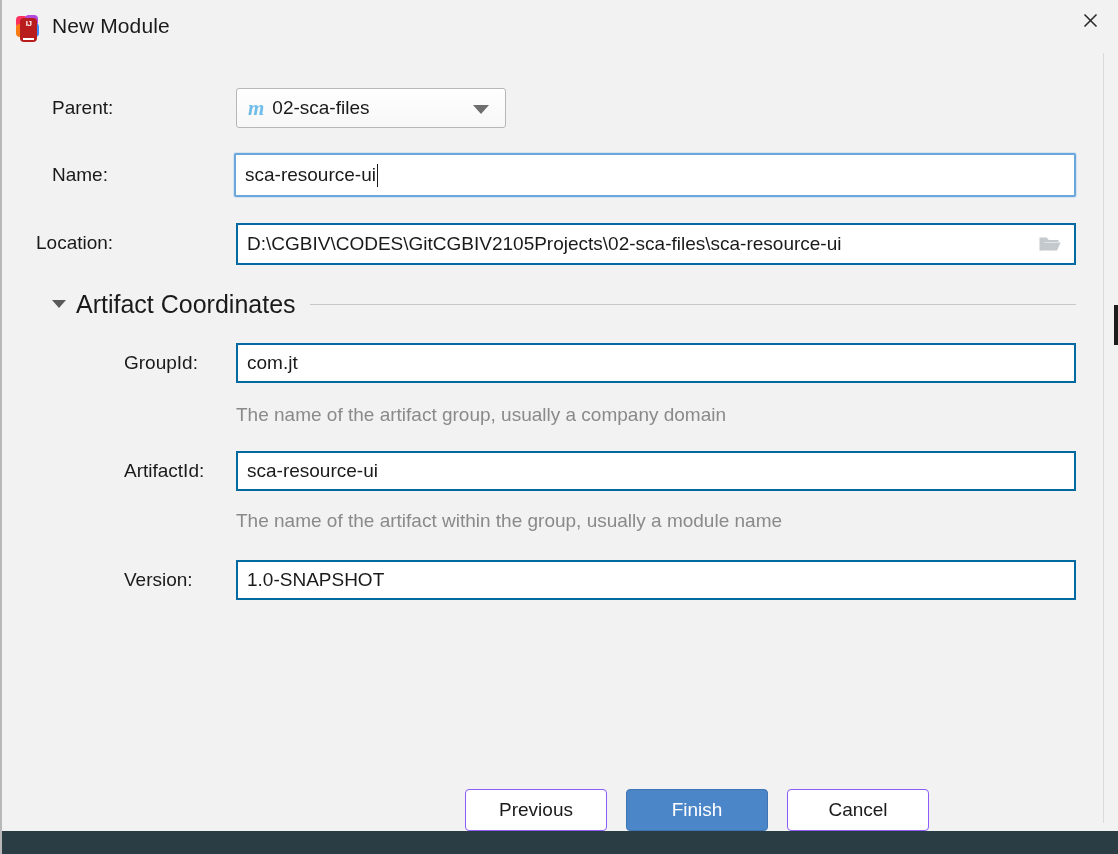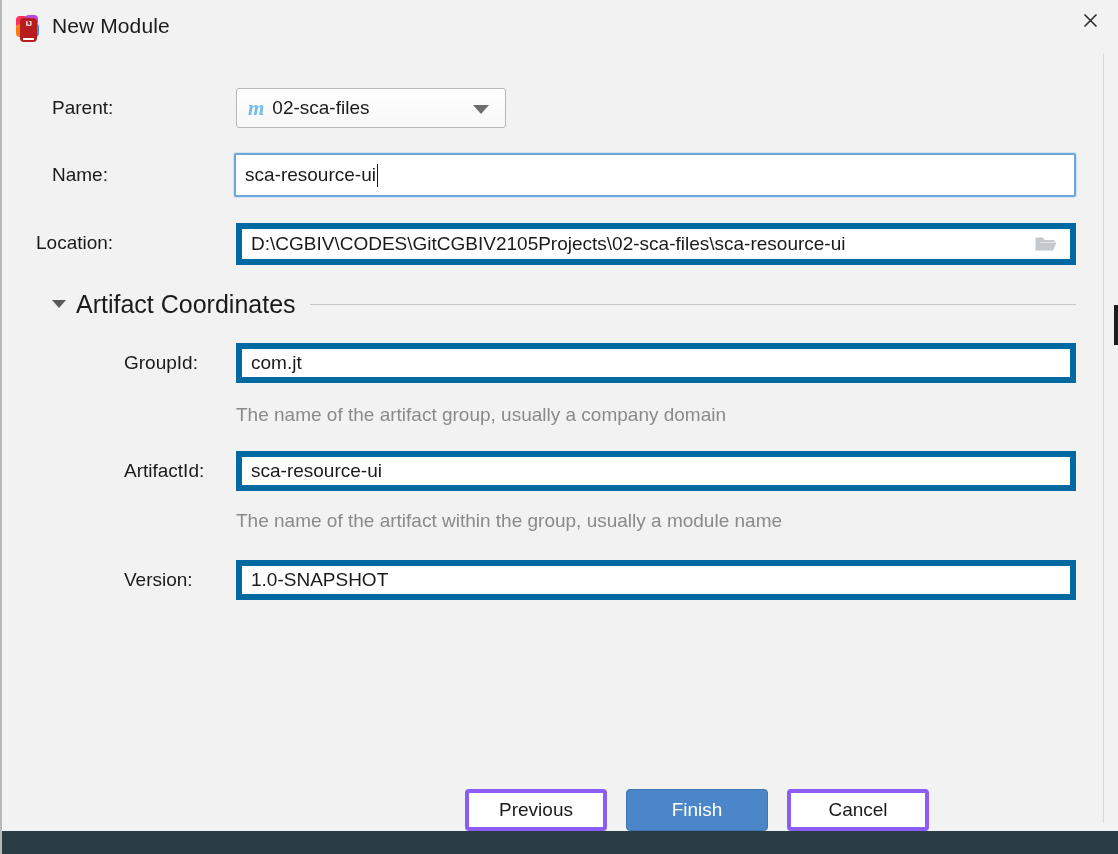--- a/index.html
+++ b/index.html
@@ -103,21 +103,21 @@
   .label {
     position: absolute;
     font-size: 19px;
     color: #1a1a1a;
     white-space: nowrap;
   }
   .field {
     position: absolute;
     box-sizing: border-box;
     background: #ffffff;
-    border: 6px solid #0369a1;
+    border: 2px solid #0369a1;
     display: flex;
     align-items: center;
     font-size: 19px;
     color: #1a1a1a;
   }
   .field.focused {
     border: 2px solid #6ca6da;
     box-shadow: 0 0 0 1px #d3e3f2;
   }
   .field-text {
@@ -239,21 +239,21 @@
     font-size: 19px;
     color: #8a8a8a;
     white-space: nowrap;
   }
 
   
   .btn {
     position: absolute;
     box-sizing: border-box;
     height: 42px;
-    border: 4px solid #8b5cf6;
+    border: 1px solid #8b5cf6;
     border-radius: 4px;
     background: #ffffff;
     font-size: 19px;
     color: #1a1a1a;
     display: flex;
     align-items: center;
     justify-content: center;
     cursor: pointer;
     font-family: "Liberation Sans", sans-serif;
     padding: 0;

